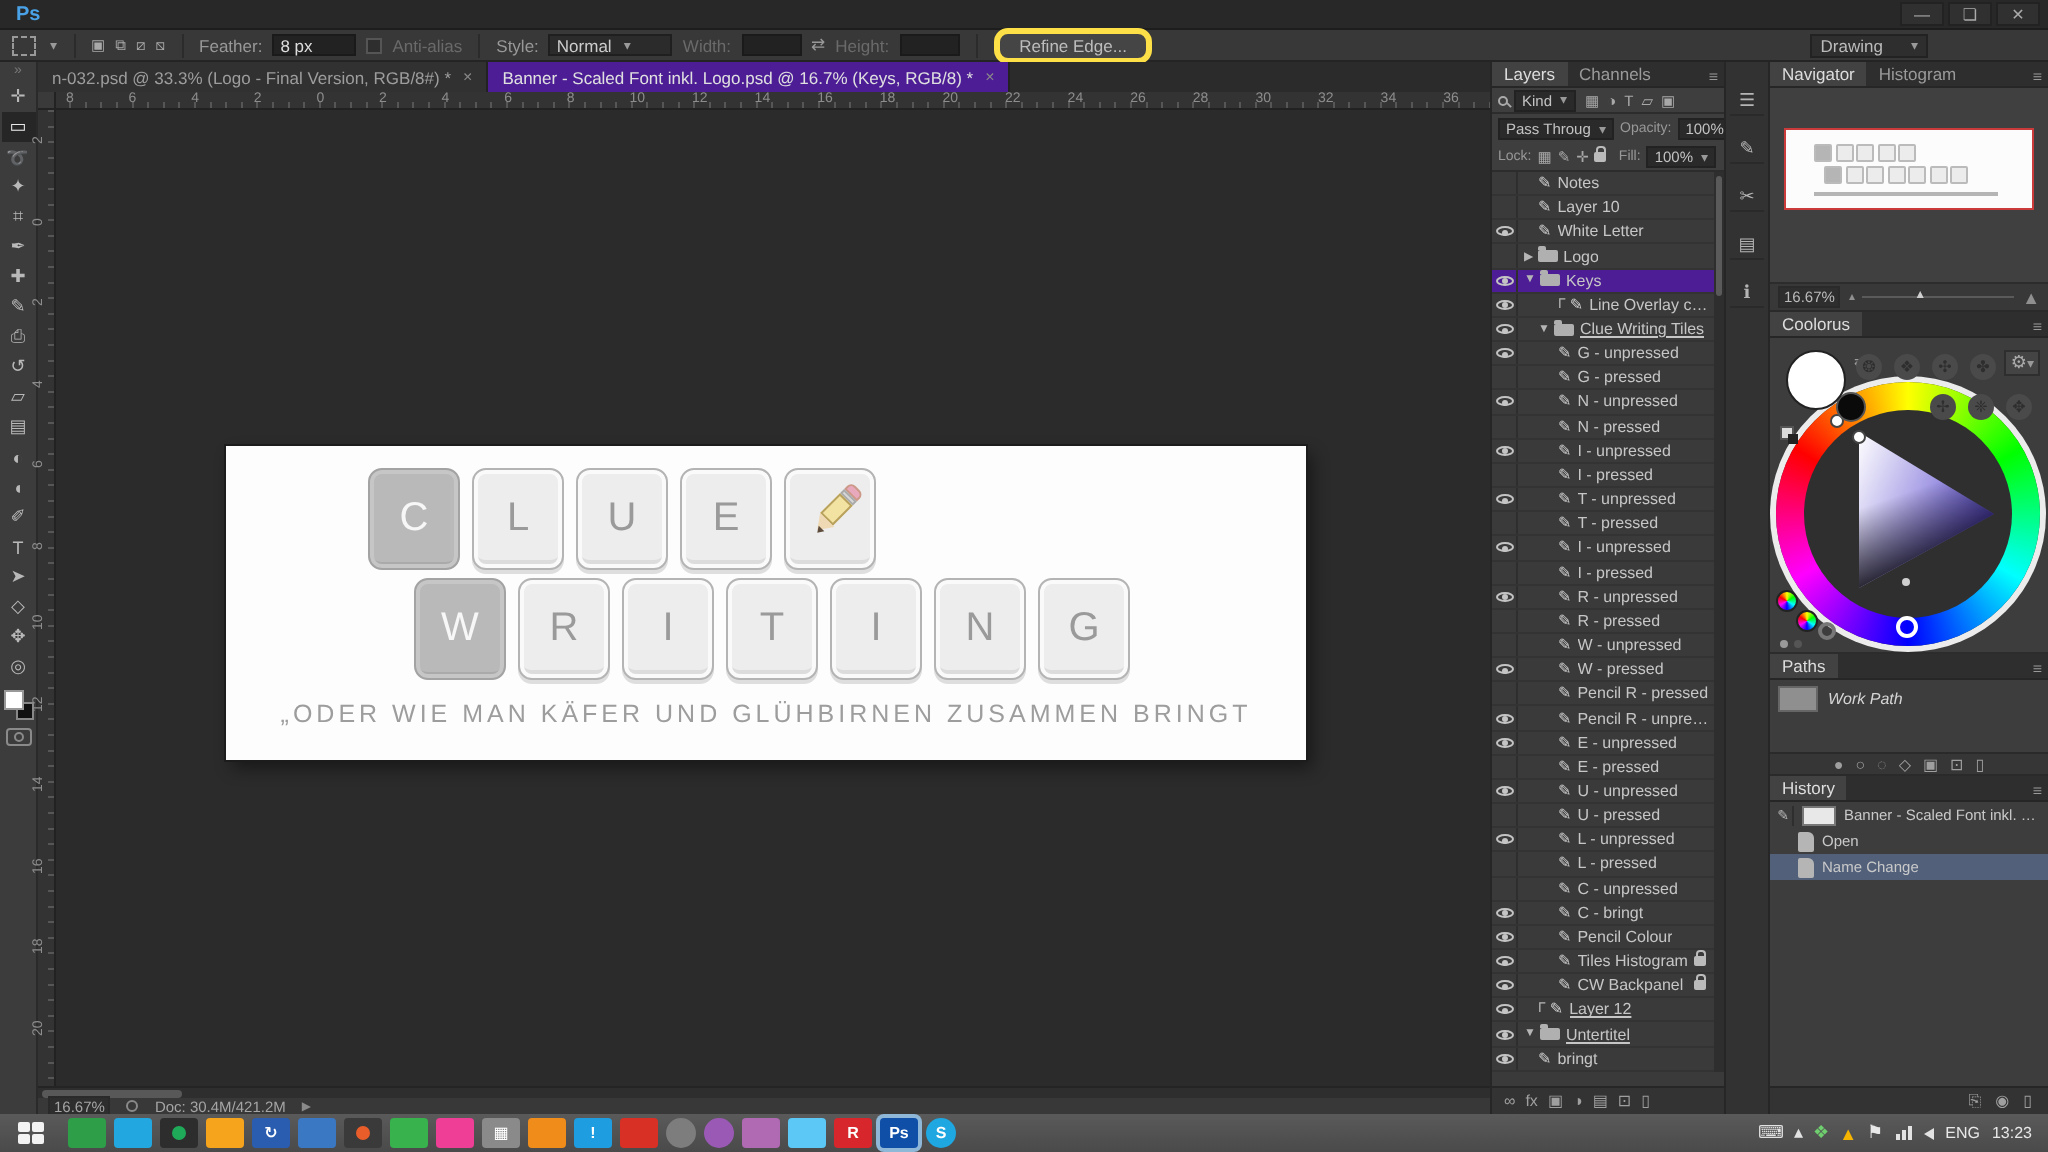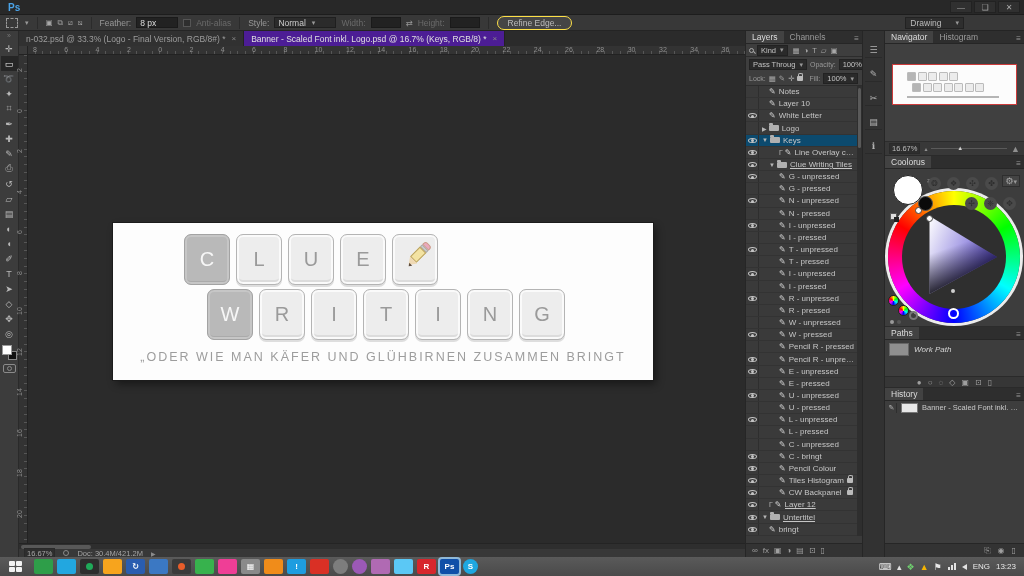--- a/index.html
+++ b/index.html
@@ -17,21 +17,21 @@
   
   #optionsbar{position:absolute;left:0;top:15px;width:1024px;height:16px;background:#383838;border-bottom:1px solid #242424;display:flex;align-items:center;gap:5px;padding-left:4px}
   .opt-label{color:#989898;font-size:8.5px}
   .opt-label.dim{color:#6a6a6a}
   .opt-input{background:#222;border:1px solid #1a1a1a;color:#ddd;font-size:8.5px;height:11px;padding:0 3px;display:flex;align-items:center}
   .opt-drop{background:#2b2b2b;border:1px solid #1f1f1f;color:#ccc;font-size:8.5px;height:11px;padding:0 3px;display:flex;align-items:center;gap:6px}
   .opt-sep{width:1px;height:12px;background:#2b2b2b;margin:0 3px}
   #tool-preset{width:12px;height:10px;border:1px dashed #999;margin:0 2px}
   .caret{color:#999;font-size:7px}
   .opt-check{width:8px;height:8px;border:1px solid #555;background:#2e2e2e}
-  #refine-edge{background:#454545;border:1px solid #fde047;border-radius:7px;color:#bdbdbd;padding:1px 10px;font-size:8.5px}
+  #refine-edge{background:#454545;border:3px solid #fde047;border-radius:7px;color:#bdbdbd;padding:1px 10px;font-size:8.5px}
   #workspace-drop{margin-left:auto;margin-right:60px;background:#2e2e2e;border:1px solid #222;color:#bbb;font-size:8.5px;height:12px;display:flex;align-items:center;gap:14px;padding:0 4px}
 
   
   #toolstrip{position:absolute;left:0;top:31px;width:19px;height:526px;background:#3c3c3c;border-right:1px solid #2a2a2a;display:flex;flex-direction:column;align-items:center}
   #toolstrip-grip{color:#777;font-size:7px;height:10px;line-height:10px}
   .tool{width:17px;height:15px;display:flex;align-items:center;justify-content:center;color:#b9b9b9;font-size:9px}
   .tool.active{background:#262626;color:#e8e8e8}
   #swatches{position:relative;width:15px;height:15px;margin-top:4px}
   #swatch-bg{position:absolute;right:0;bottom:0;width:9px;height:9px;background:#111;border:1px solid #888}
   #swatch-fg{position:absolute;left:0;top:0;width:10px;height:10px;background:#fff;border:1px solid #999}
@@ -84,21 +84,21 @@
   .pmenu{margin-left:auto;color:#9a9a9a;font-size:8px;padding-right:3px}
   #filter-row{height:13px;display:flex;align-items:center;gap:3px;padding:0 3px;border-bottom:1px solid #2c2c2c;background:#3e3e3e}
   .mag{width:5px;height:5px;border:1px solid #aaa;border-radius:50%;position:relative}
   .mag::after{content:"";position:absolute;width:3px;height:1px;background:#aaa;transform:rotate(45deg);right:-3px;bottom:-1px}
   .mini-ic{color:#a8a8a8;font-size:7.5px}
   #blend-row{height:15px;display:flex;align-items:center;gap:3px;padding:0 3px;background:#3e3e3e}
   .sel-box{background:#2a2a2a;border:1px solid #222;color:#c3c3c3;font-size:7.5px;height:11px;display:flex;align-items:center;gap:4px;padding:0 3px}
   #lock-row{height:14px;display:flex;align-items:center;gap:3px;padding:0 3px;border-bottom:1px solid #2c2c2c;background:#3e3e3e}
   #layer-list{position:absolute;left:0;top:55px;width:112px;height:450px;overflow:hidden;background:#3a3a3a}
   .lrow{height:12.17px;display:flex;align-items:center;border-bottom:1px solid #333;font-size:8px;color:#c6c6c6;position:relative}
-  .lrow.selected{background:#0c4a6e}
+  .lrow.selected{background:#4c1d95}
   .eyebox{width:13px;height:100%;border-right:1px solid #2e2e2e;display:flex;align-items:center;justify-content:center;flex:none}
   .eye{width:9px;height:5px;border:1px solid #c4c4c4;border-radius:50%;position:relative}
   .eye::after{content:"";position:absolute;left:2.5px;top:0.5px;width:3px;height:3px;border-radius:50%;background:#c4c4c4}
   .grp-arrow{color:#b5b5b5;font-size:6px;margin-right:2px;flex:none}
   .folder{width:10px;height:6px;background:#b0b0b0;border-radius:1px;position:relative;margin-right:3px;flex:none}
   .folder::before{content:"";position:absolute;top:-2px;left:0;width:4px;height:2px;background:#b0b0b0;border-radius:1px 1px 0 0}
   .thumb-pen{color:#d0d0d0;font-size:8px;margin-right:3px;flex:none}
   .clipmark{color:#b5b5b5;font-size:7px;margin-right:2px;flex:none}
   .lname{white-space:nowrap;overflow:hidden;text-overflow:ellipsis}
   .lname.u{text-decoration:underline}
@@ -823,20 +823,30 @@
     <div class="phead">
       <span class="ptab active">History</span>
       <span class="pmenu">≡</span>
     </div>
     <div id="history-body">
       <div class="hist-row">
         <span class="hist-setsrc">✎</span>
         <span class="hist-thumb"></span>
         <span class="hist-name">Banner - Scaled Font inkl. Logo.psd</span>
       </div>
+      <div id="history-states">
+          <div class="hist-row">
+            <span class="hist-icon"></span>
+            <span class="hist-name">Open</span>
+          </div>
+          <div class="hist-row selected">
+            <span class="hist-icon"></span>
+            <span class="hist-name">Name Change</span>
+          </div>
+        </div>
     </div>
     <div id="right-bottom">
         <span class="bicon">⎘</span>
         <span class="bicon">◉</span>
         <span class="bicon">▯</span>
       </div>
   </div>
 
   <div id="taskbar">
     <span id="start-btn">

